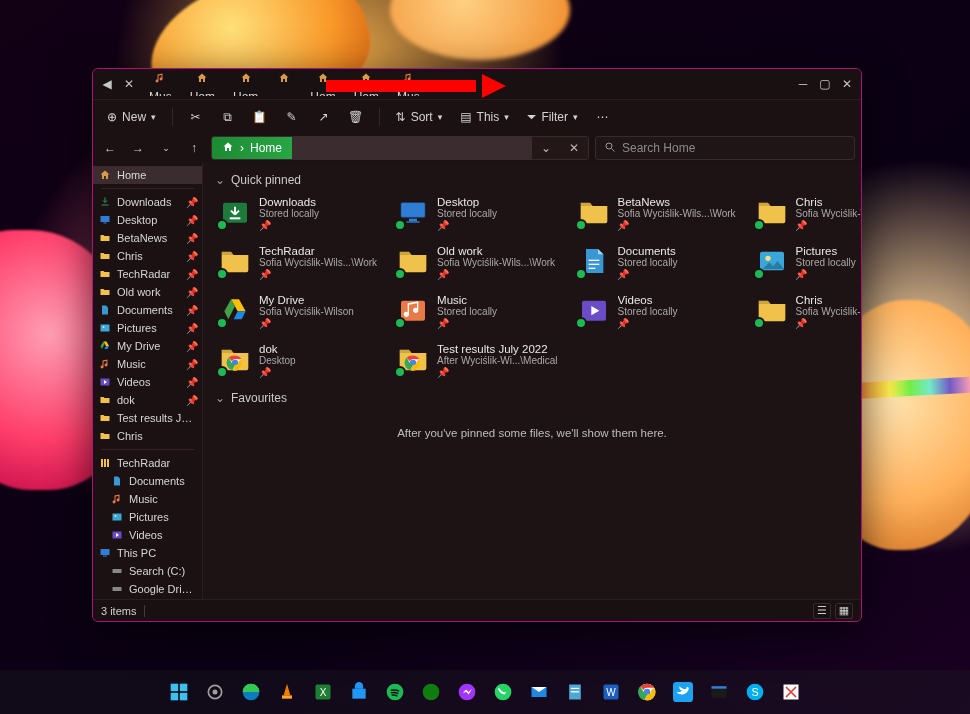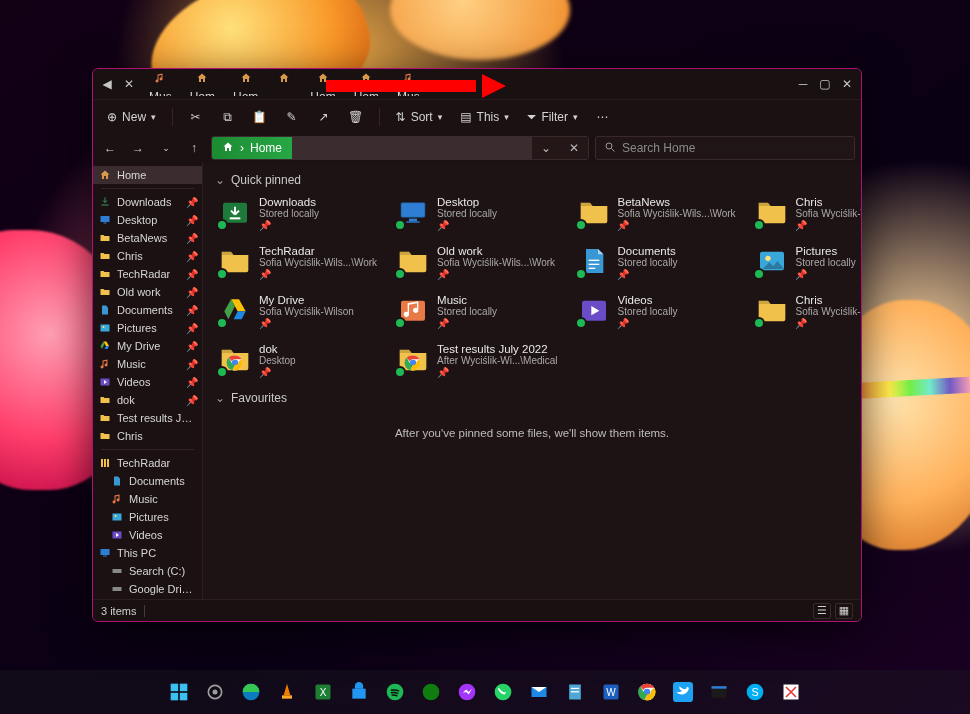--- a/index.html
+++ b/index.html
@@ -614,21 +614,21 @@
               <div class="tname">Test results July 2022</div>
               <div class="tloc">After Wyciślik-Wi...\Medical</div>
               <div class="tpin">📌</div>
             </div>
           </div>
         </div>
       <div class="section-hdr">
           <span class="chev">⌄</span>
           <span>Favourites</span>
         </div>
-      <div class="favmsg">After you've pinned some files, we'll show them items.</div>
+      <div class="favmsg">After you've pinned some files, we'll show them here.</div>
     </div>
   </div>
 
   <div class="status">
     <span>3 items</span>
     <div class="ssep"></div>
     <div class="spf"></div>
     <div class="viewbtn">☰</div>
     <div class="viewbtn">▦</div>
   </div>

